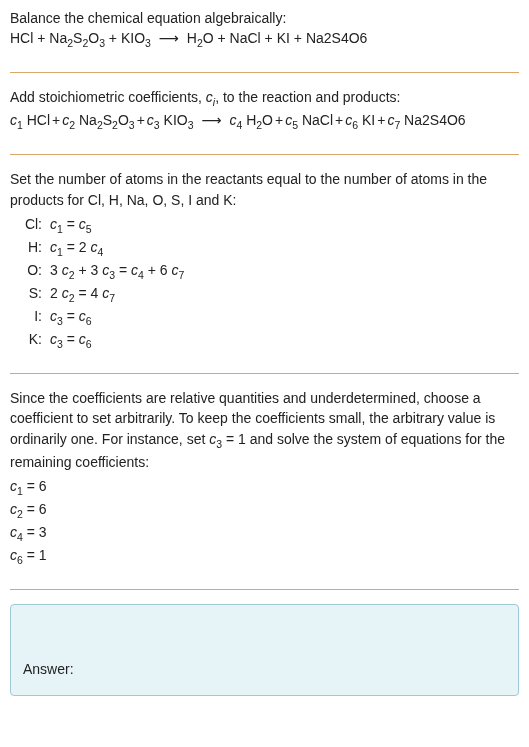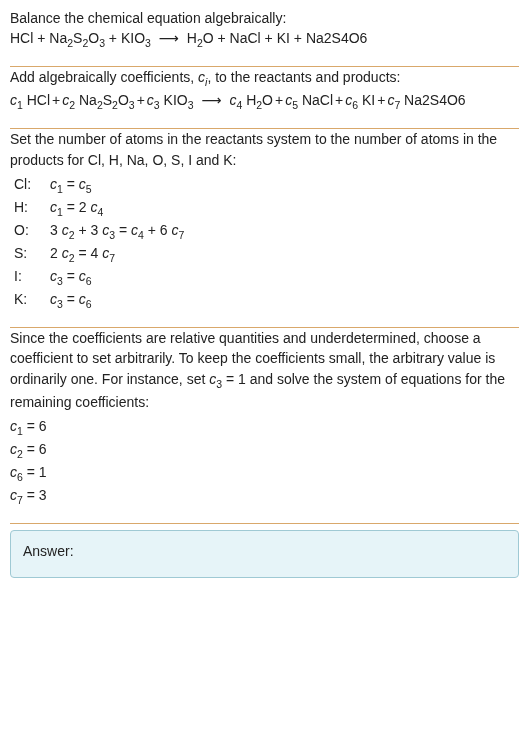--- a/index.html
+++ b/index.html
@@ -6,50 +6,53 @@
   font-family: -apple-system, BlinkMacSystemFont, "Segoe UI", Helvetica, Arial, sans-serif;
   font-size: 14px;
   color: #222;
   background: #fff;
   margin: 0;
   padding: 8px 10px;
   width: 509px;
   line-height: 1.45;
 }
 .section {
-  padding-bottom: 15px;
+  padding-bottom: 21px;
   border-bottom: 1px solid #d9a86b;
+  margin-bottom: 14px;
 }
 .section.no-border {
   border-bottom: none;
 }
 .eq-table {
   display: table;
   border-collapse: collapse;
 }
 .eq-row {
   display: table-row;
 }
 .eq-cell {
   display: table-cell;
   padding: 0 4px;
   vertical-align: baseline;
 }
 .eq-label {
+  text-align: right;
   min-width: 28px;
 }
 .answer-box {
   background: #e6f4f8;
   border: 1px solid #9fc9d4;
   border-radius: 4px;
   padding: 10px 12px;
   margin-top: 6px;
 }
 .answer-label {
   margin-bottom: 6px;
+  margin-top: 44px;
 }
 sub {
   font-size: 0.75em;
 }
 .sub-italic {
   font-style: italic;
 }
 .arrow {
   padding: 0 4px;
 }
@@ -64,31 +67,31 @@
   <div>Balance the chemical equation algebraically:</div>
   <div>
     <span>HCl</span><span> + </span><span>Na</span><sub>2</sub><span>S</span><sub>2</sub><span>O</span><sub>3</sub><span> + </span><span>KIO</span><sub>3</sub>
     <span class="arrow">⟶</span>
     <span>H</span><sub>2</sub><span>O</span><span> + </span><span>NaCl</span><span> + </span><span>KI</span><span> + </span><span>Na2S4O6</span>
   </div>
 </div>
 
 <div class="section">
   <div>
-    <span>Add algebraically coefficients, </span><span class="sub-italic">c</span><sub class="sub-italic">i</sub><span>, to the reactants and products:</span>
+    <span>Add stoichiometric coefficients, </span><span class="sub-italic">c</span><sub class="sub-italic">i</sub><span>, to the reaction and products:</span>
   </div>
   <div>
     <span class="sub-italic">c</span><sub>1</sub><span> HCl</span><span style="padding:0 2px">+</span><span class="sub-italic">c</span><sub>2</sub><span> Na</span><sub>2</sub><span>S</span><sub>2</sub><span>O</span><sub>3</sub><span style="padding:0 2px">+</span><span class="sub-italic">c</span><sub>3</sub><span> KIO</span><sub>3</sub>
     <span class="arrow">⟶</span>
     <span class="sub-italic">c</span><sub>4</sub><span> H</span><sub>2</sub><span>O</span><span style="padding:0 2px">+</span><span class="sub-italic">c</span><sub>5</sub><span> NaCl</span><span style="padding:0 2px">+</span><span class="sub-italic">c</span><sub>6</sub><span> KI</span><span style="padding:0 2px">+</span><span class="sub-italic">c</span><sub>7</sub><span> Na2S4O6</span>
   </div>
 </div>
 
 <div class="section">
-  <div>Set the number of atoms in the reactants system to the number of atoms in the products for Cl, H, Na, O, S, I and K:</div>
+  <div>Set the number of atoms in the reactants equal to the number of atoms in the products for Cl, H, Na, O, S, I and K:</div>
   <div class="eq-table coef-table">
 
     <div class="eq-row">
       <div class="eq-cell eq-label">Cl:</div>
       <div class="eq-cell"><span class="sub-italic">c</span><sub>1</sub><span> = </span><span class="sub-italic">c</span><sub>5</sub></div>
     </div>
 
     <div class="eq-row">
       <div class="eq-cell eq-label">H:</div>
       <div class="eq-cell"><span class="sub-italic">c</span><sub>1</sub><span> = 2 </span><span class="sub-italic">c</span><sub>4</sub></div>
@@ -117,22 +120,22 @@
   </div>
 </div>
 
 <div class="section">
   <div>
     <span>Since the coefficients are relative quantities and underdetermined, choose a coefficient to set arbitrarily. To keep the coefficients small, the arbitrary value is ordinarily one. For instance, set </span><span class="sub-italic">c</span><sub>3</sub><span> = 1 and solve the system of equations for the remaining coefficients:</span>
   </div>
   <div class="coef-table">
     <div><span class="sub-italic">c</span><sub>1</sub><span> = 6</span></div>
     <div><span class="sub-italic">c</span><sub>2</sub><span> = 6</span></div>
+    <div><span class="sub-italic">c</span><sub>4</sub><span> = 3</span></div>
     <div><span class="sub-italic">c</span><sub>6</sub><span> = 1</span></div>
-    <div><span class="sub-italic">c</span><sub>7</sub><span> = 3</span></div>
   </div>
 </div>
 
 <div class="section no-border" style="margin-bottom:0;padding-bottom:0">
   <div class="answer-box">
     <div class="answer-label">Answer:</div>
 
   </div>
 </div>
 

